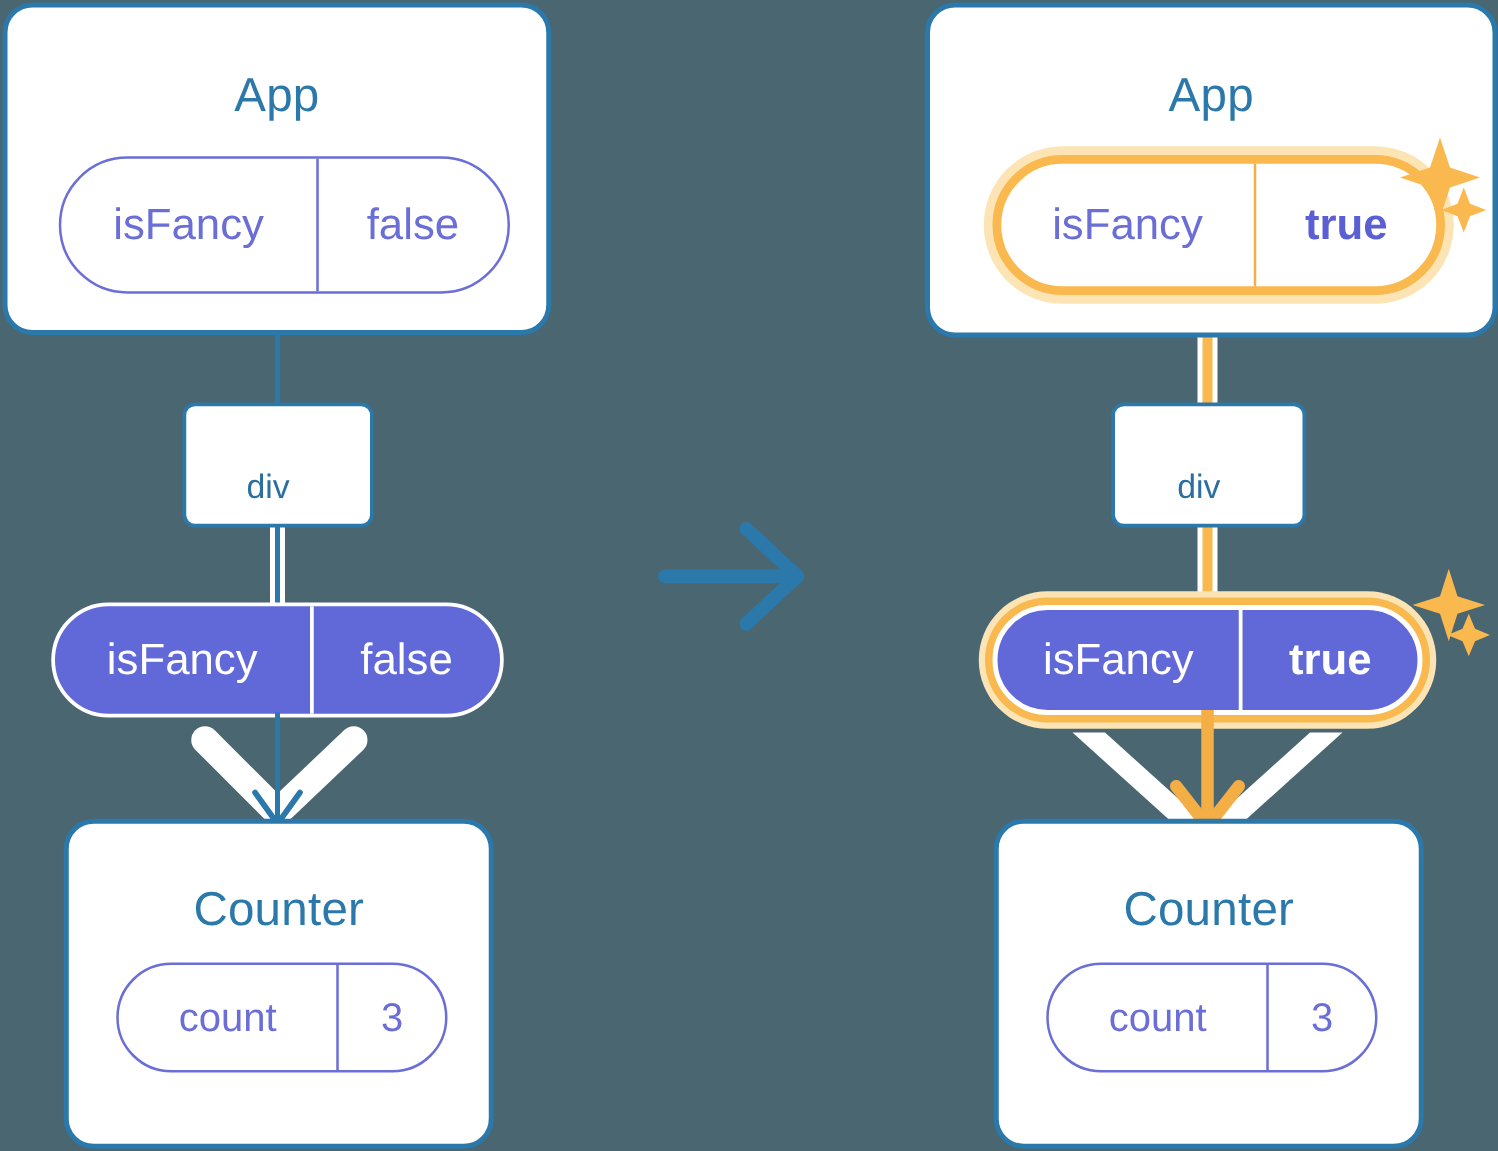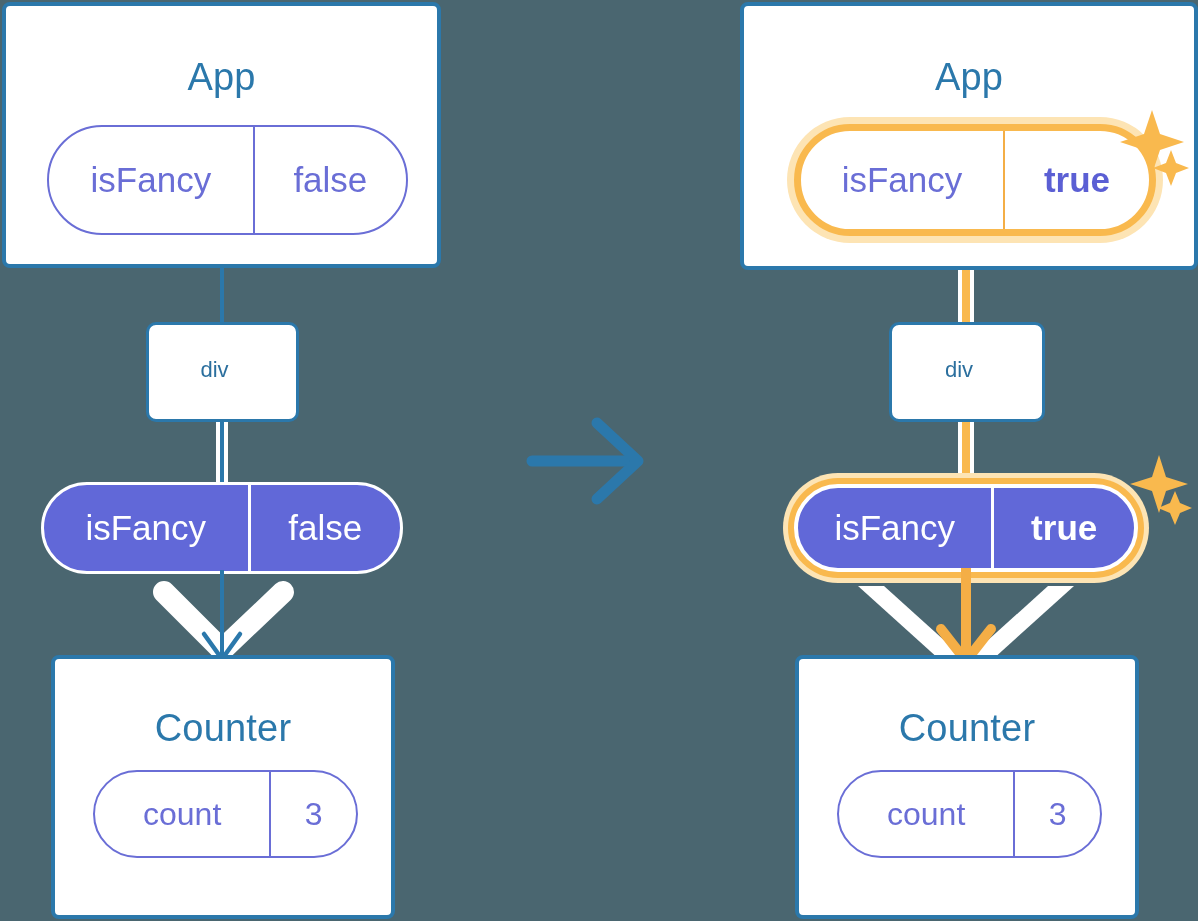--- a/index.html
+++ b/index.html
@@ -25,21 +25,21 @@
     width: 1198px;
     height: 921px;
     overflow: visible;
   }
 
   
   .compbox {
     position: absolute;
     background: #ffffff;
     border: 4px solid #2b78ab;
-    border-radius: 8px;
+    border-radius: 24px;
     box-sizing: border-box;
   }
   .compbox.small {
     border-radius: 10px;
     border-width: 3px;
   }
   .comp-title {
     position: absolute;
     left: 0;
     right: 0;
@@ -49,23 +49,24 @@
     letter-spacing: 0.2px;
     line-height: 1;
     white-space: nowrap;
   }
   .div-title {
     position: absolute;
     left: 0;
     right: 16px;
     text-align: center;
     color: #2b6f9e;
-    font-size: 22px;
+    font-size: 27px;
     line-height: 1;
     white-space: nowrap;
+    margin-top: 17px;
   }
 
   
   .pill {
     position: absolute;
     display: flex;
     align-items: stretch;
     box-sizing: border-box;
     border-radius: 999px;
   }

